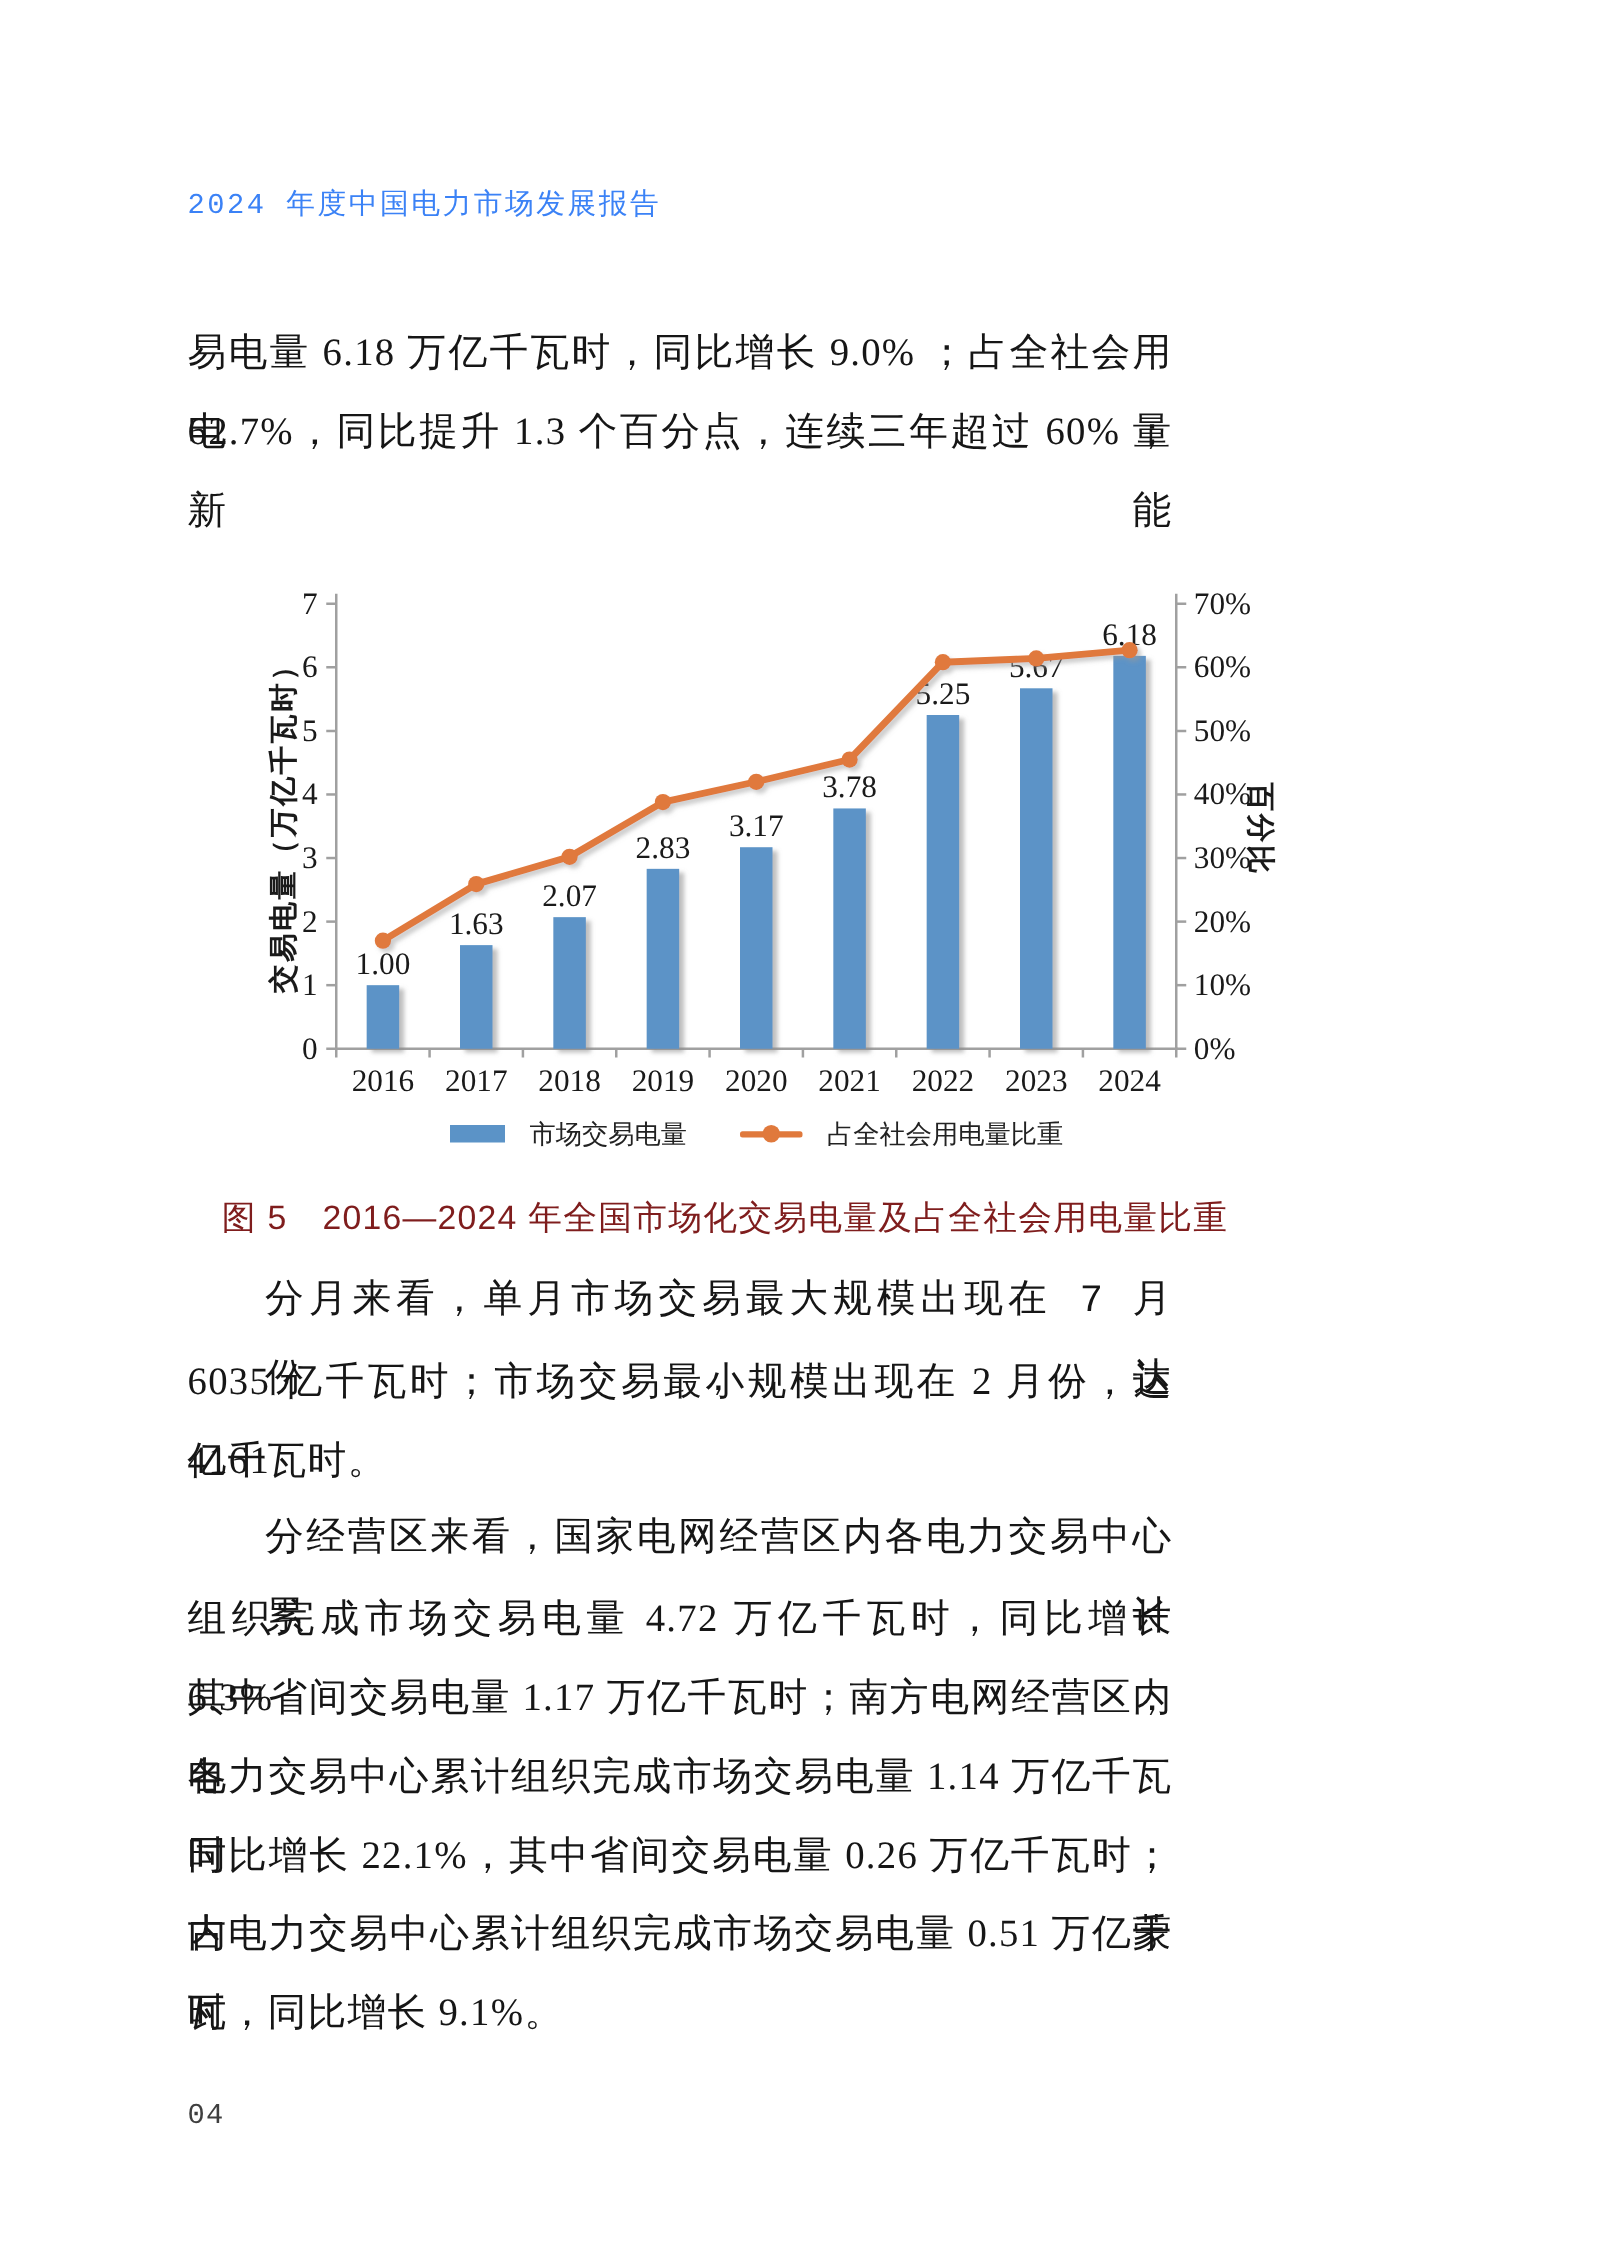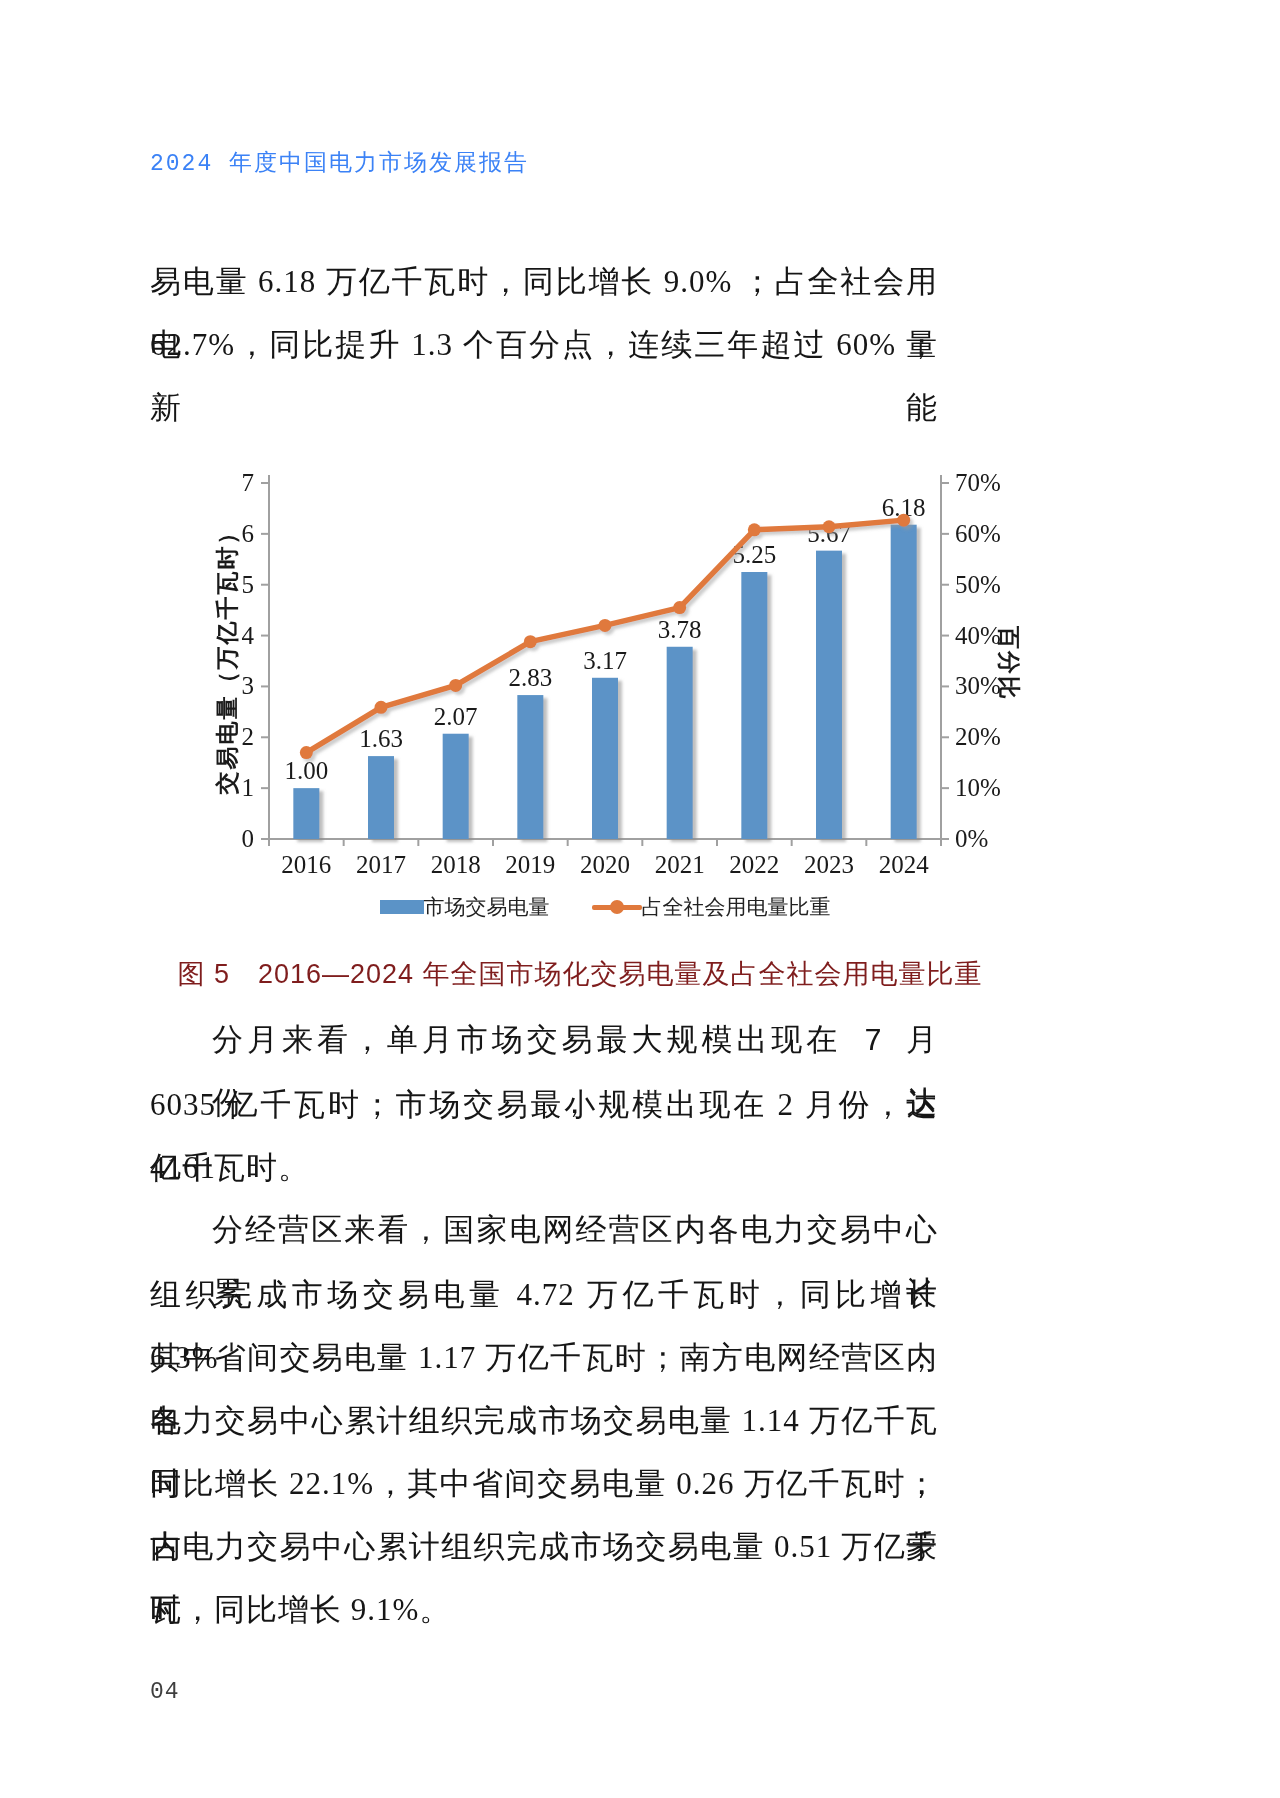--- a/index.html
+++ b/index.html
@@ -12,21 +12,21 @@
       text-align:justify;text-align-last:justify;white-space:normal;}
   .ln.last{text-align-last:left;}
   .ln.indent{padding-left:62px;font-family:Liberation Mono, monospace;}
   .chartwrap{position:absolute;left:0;top:455px;width:1280px;height:432px;}
   .vtitle{position:absolute;font-weight:bold;font-size:23px;letter-spacing:2px;color:#1a1a1a;white-space:nowrap;}
   .vtitle-left{left:97px;top:649px;width:260px;transform:rotate(-90deg);transform-origin:center;text-align:center;}
   .vtitle-right{left:953px;top:648px;width:110px;transform:rotate(90deg);transform-origin:center;text-align:center;}
   .legend{position:absolute;left:269px;top:891px;width:672px;height:32px;display:flex;
           justify-content:center;align-items:center;gap:42px;
           font-family:"Liberation Sans","DejaVu Sans",sans-serif;font-size:21px;color:#222;}
-  .lg-item{display:flex;align-items:center;gap:0;}
+  .lg-item{display:flex;align-items:center;gap:20px;}
   .lg-swatch{display:inline-block;width:44px;height:14px;background:#5b93c7;}
   .lg-line{position:relative;display:inline-block;width:50px;height:5px;background:#e0793c;border-radius:2px;}
   .lg-dot{position:absolute;left:18px;top:-5px;width:14px;height:14px;border-radius:50%;background:#e0793c;}
   .caption{position:absolute;left:150px;top:956px;width:860px;height:36px;line-height:36px;text-align:center;
            font-family:"Liberation Sans","DejaVu Sans",sans-serif;font-size:27px;color:#7f1d1d;letter-spacing:1px;}
   .pagenum{position:absolute;left:150px;top:1678px;width:80px;height:28px;line-height:28px;
            font-family:Liberation Mono, monospace;font-size:23px;color:#3f3f3f;letter-spacing:1px;}
   svg text{font-family:"Liberation Serif","DejaVu Serif",serif;fill:#1a1a1a;}
 </style>
 </head>

